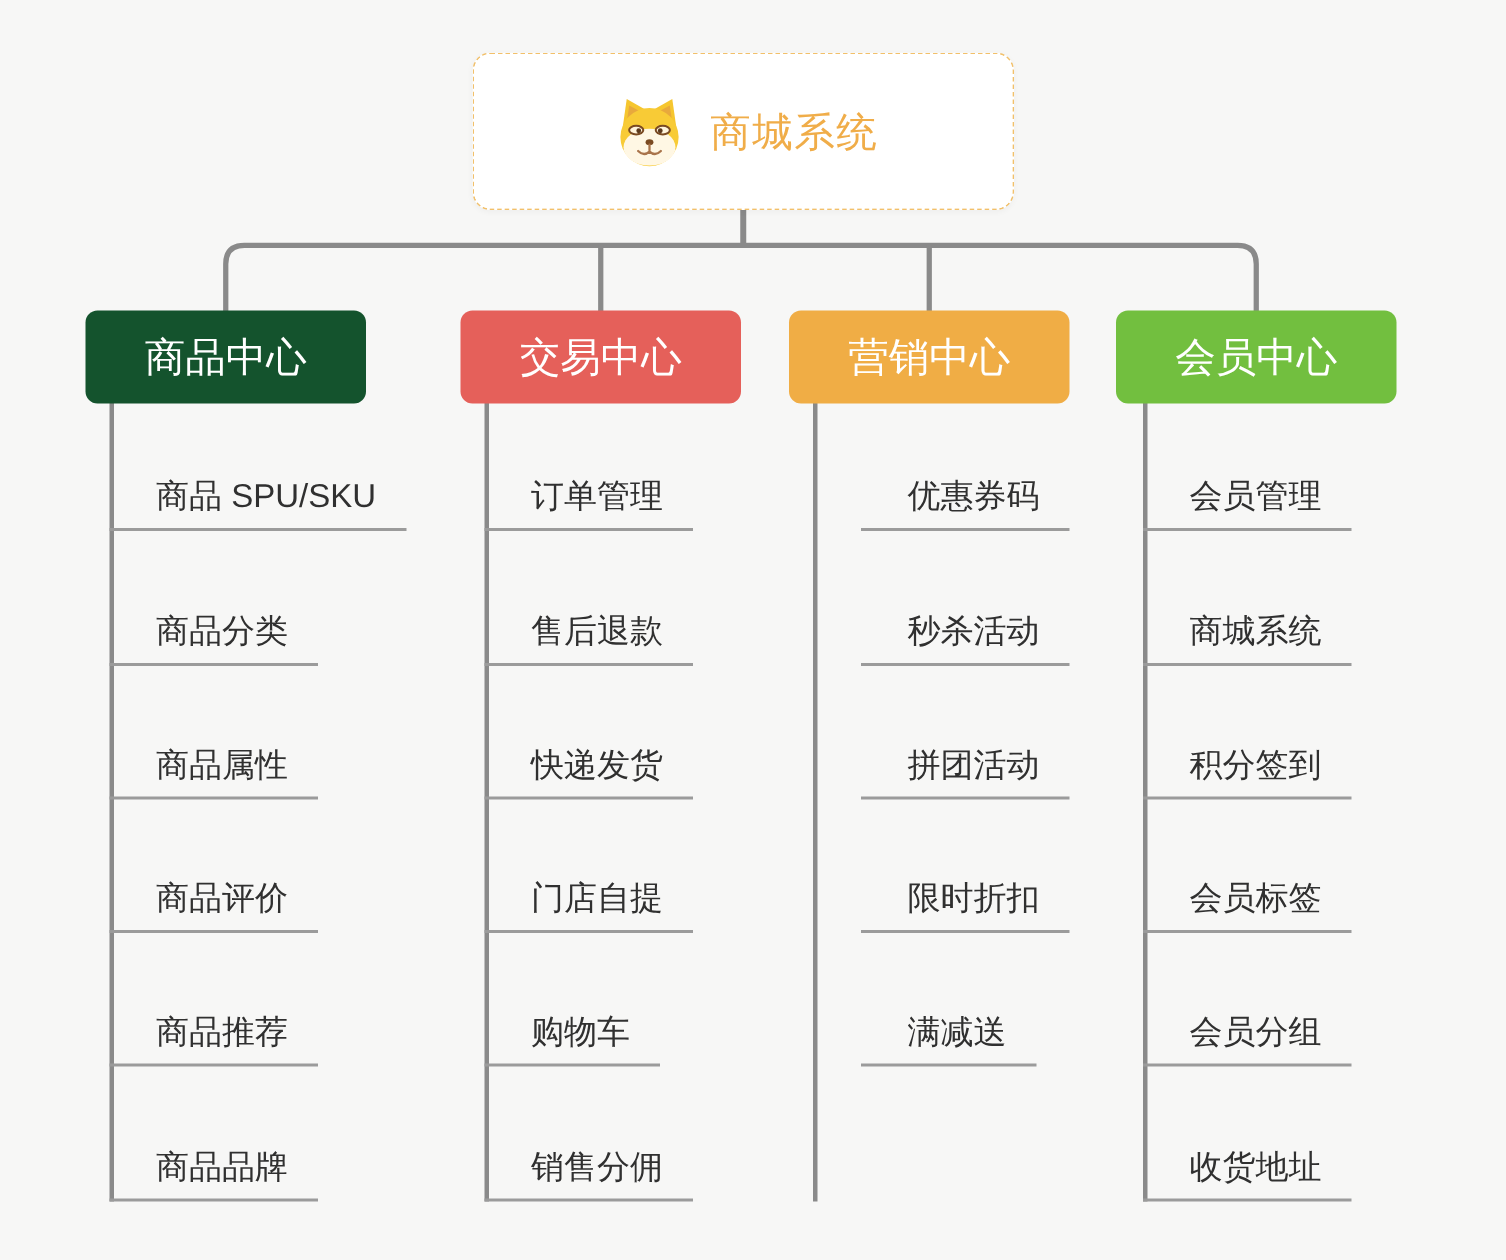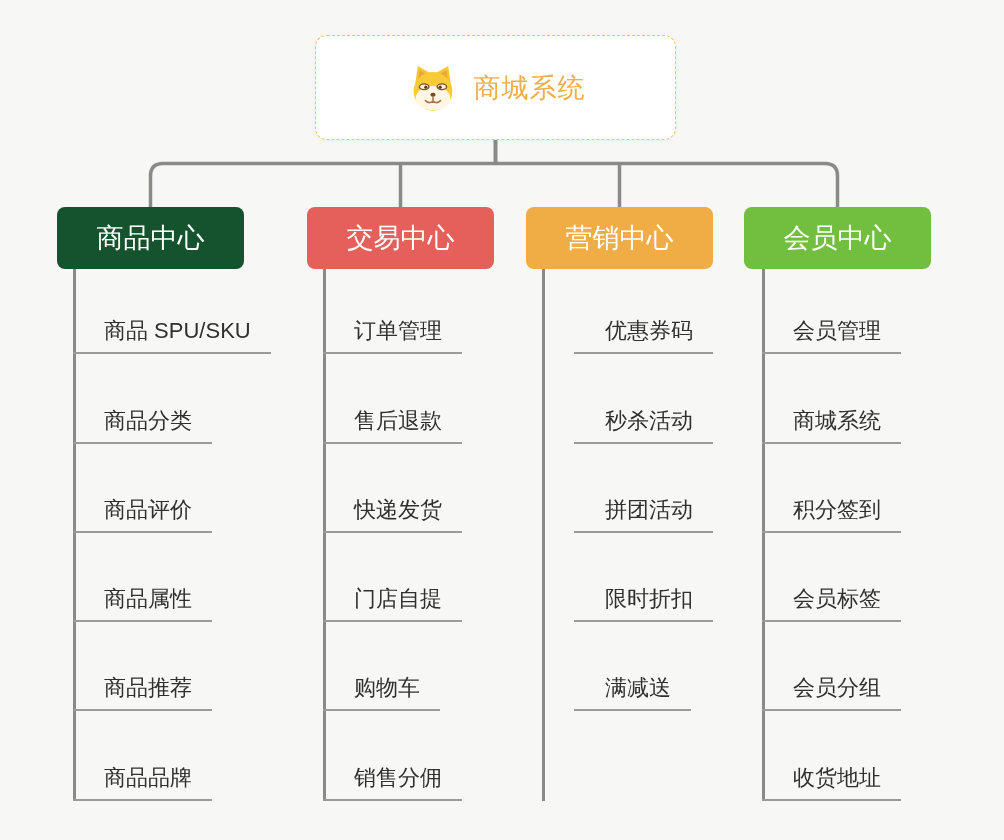--- a/index.html
+++ b/index.html
@@ -105,24 +105,24 @@
   <div class="branch-header branch-member">会员中心</div>
 
   <div class="column col-goods">
     <div class="leaf-row">
         <span class="leaf">商品 SPU/SKU</span>
       </div>
     <div class="leaf-row">
         <span class="leaf">商品分类</span>
       </div>
     <div class="leaf-row">
-        <span class="leaf">商品评价</span>
+        <span class="leaf">商品属性</span>
       </div>
     <div class="leaf-row">
-        <span class="leaf">商品属性</span>
+        <span class="leaf">商品评价</span>
       </div>
     <div class="leaf-row">
         <span class="leaf">商品推荐</span>
       </div>
     <div class="leaf-row">
         <span class="leaf">商品品牌</span>
       </div>
   </div>
 
   <div class="column col-trade">

